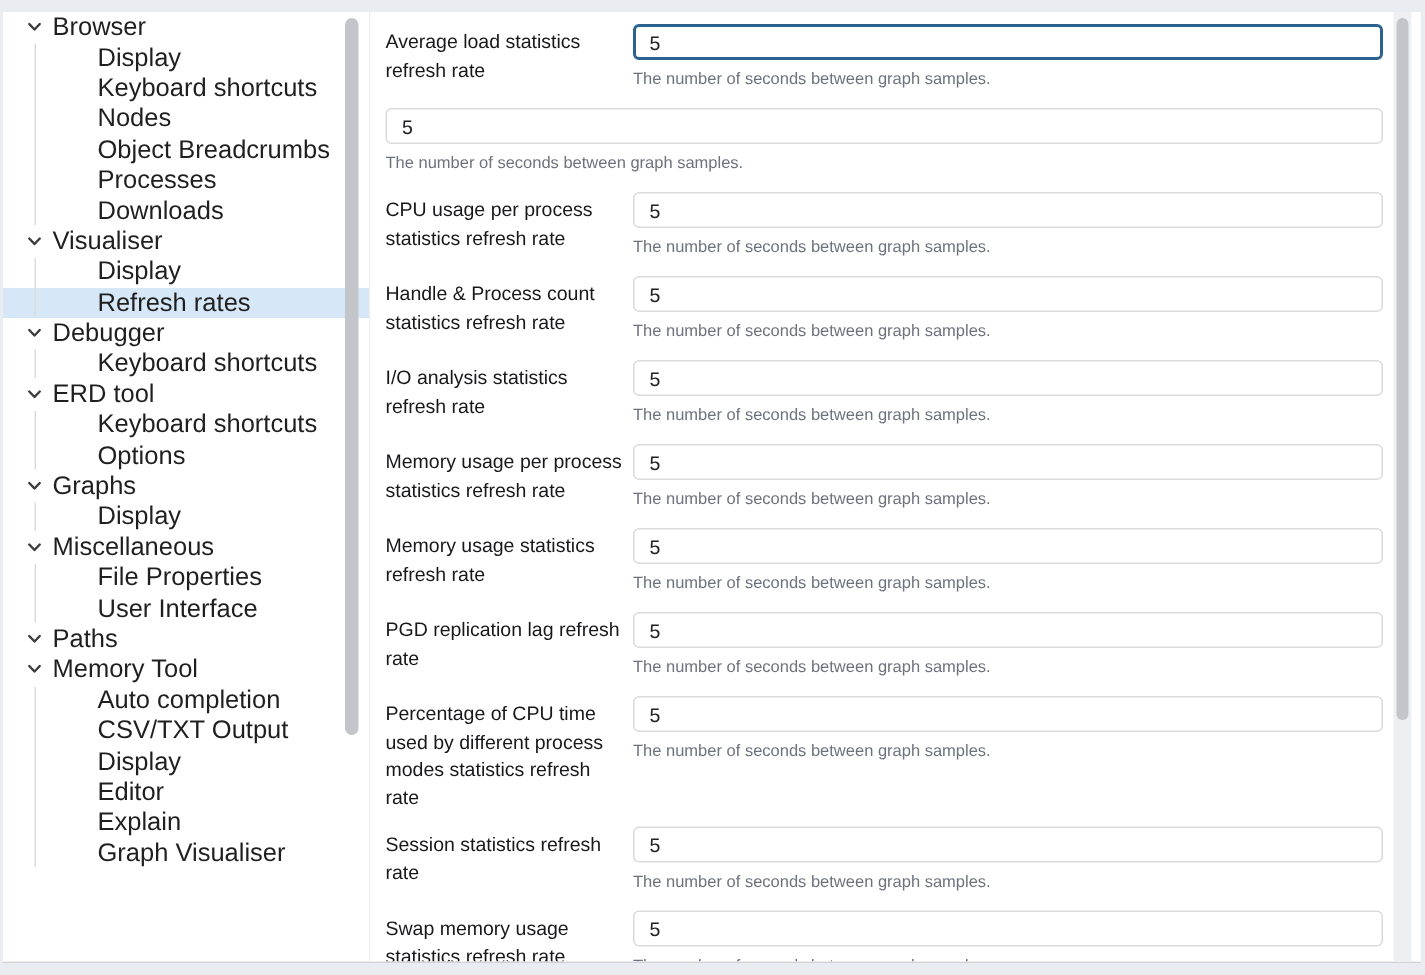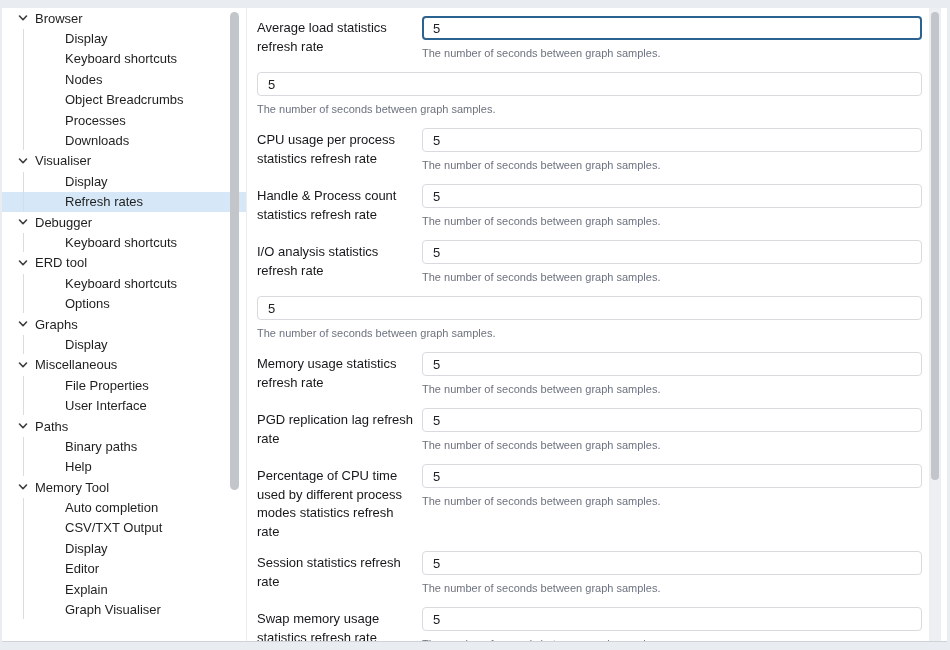--- a/index.html
+++ b/index.html
@@ -15,21 +15,21 @@
     border-bottom:1px solid #cfd3d7;
   }
   
   .sidebar{
     width:244px;flex-shrink:0;position:relative;overflow:hidden;
     border-right:1px solid #ededed;background:#ffffff;
   }
   .tree{padding-top:0;}
   .tree-row{
     height:20.4px;display:flex;align-items:center;
-    font-size:13px;color:#1f1f1f;cursor:pointer;white-space:nowrap;
+    font-size:17px;color:#1f1f1f;cursor:pointer;white-space:nowrap;
   }
   .group-row{padding-left:16px;}
   .group-row .chev{display:flex;align-items:center;margin-right:7px;color:#3c3c3c;}
   .children{position:relative;}
   .children .guide{
     position:absolute;left:21px;top:1px;bottom:1px;width:1px;background:#dcdcdc;
   }
   .child-row{padding-left:63px;}
   .child-row.selected{background:#d6e8f7;}
   .sidebar-thumb{
@@ -213,31 +213,20 @@
 
   <div class="group">
     <div class="tree-row group-row">
       <span class="chev">
         <svg width="10" height="10" viewBox="0 0 10 10" fill="none">
           <path d="M1.5 3 L5 6.7 L8.5 3" stroke="currentColor" stroke-width="1.6" stroke-linecap="round" stroke-linejoin="round"></path>
         </svg>
       </span>
       <span>Paths</span>
     </div>
-    <div class="children">
-      <div class="guide"></div>
-
-  <div class="tree-row child-row">
-    <span>Binary paths</span>
-  </div>
-
-  <div class="tree-row child-row">
-    <span>Help</span>
-  </div>
-</div>
   </div>
 
   <div class="group">
     <div class="tree-row group-row">
       <span class="chev">
         <svg width="10" height="10" viewBox="0 0 10 10" fill="none">
           <path d="M1.5 3 L5 6.7 L8.5 3" stroke="currentColor" stroke-width="1.6" stroke-linecap="round" stroke-linejoin="round"></path>
         </svg>
       </span>
       <span>Memory Tool</span>
@@ -309,20 +298,21 @@
 
   <div class="field">
     <div class="field-label">I/O analysis statistics refresh rate</div>
     <div class="field-main">
       <input class="field-input" type="text" value="5" style="">
       <div class="field-help">The number of seconds between graph samples.</div>
     </div>
   </div>
 
   <div class="field">
+    <div class="field-label">Memory usage per process statistics refresh rate</div>
     <div class="field-main">
       <input class="field-input" type="text" value="5" style="">
       <div class="field-help">The number of seconds between graph samples.</div>
     </div>
   </div>
 
   <div class="field">
     <div class="field-label">Memory usage statistics refresh rate</div>
     <div class="field-main">
       <input class="field-input" type="text" value="5" style="">

